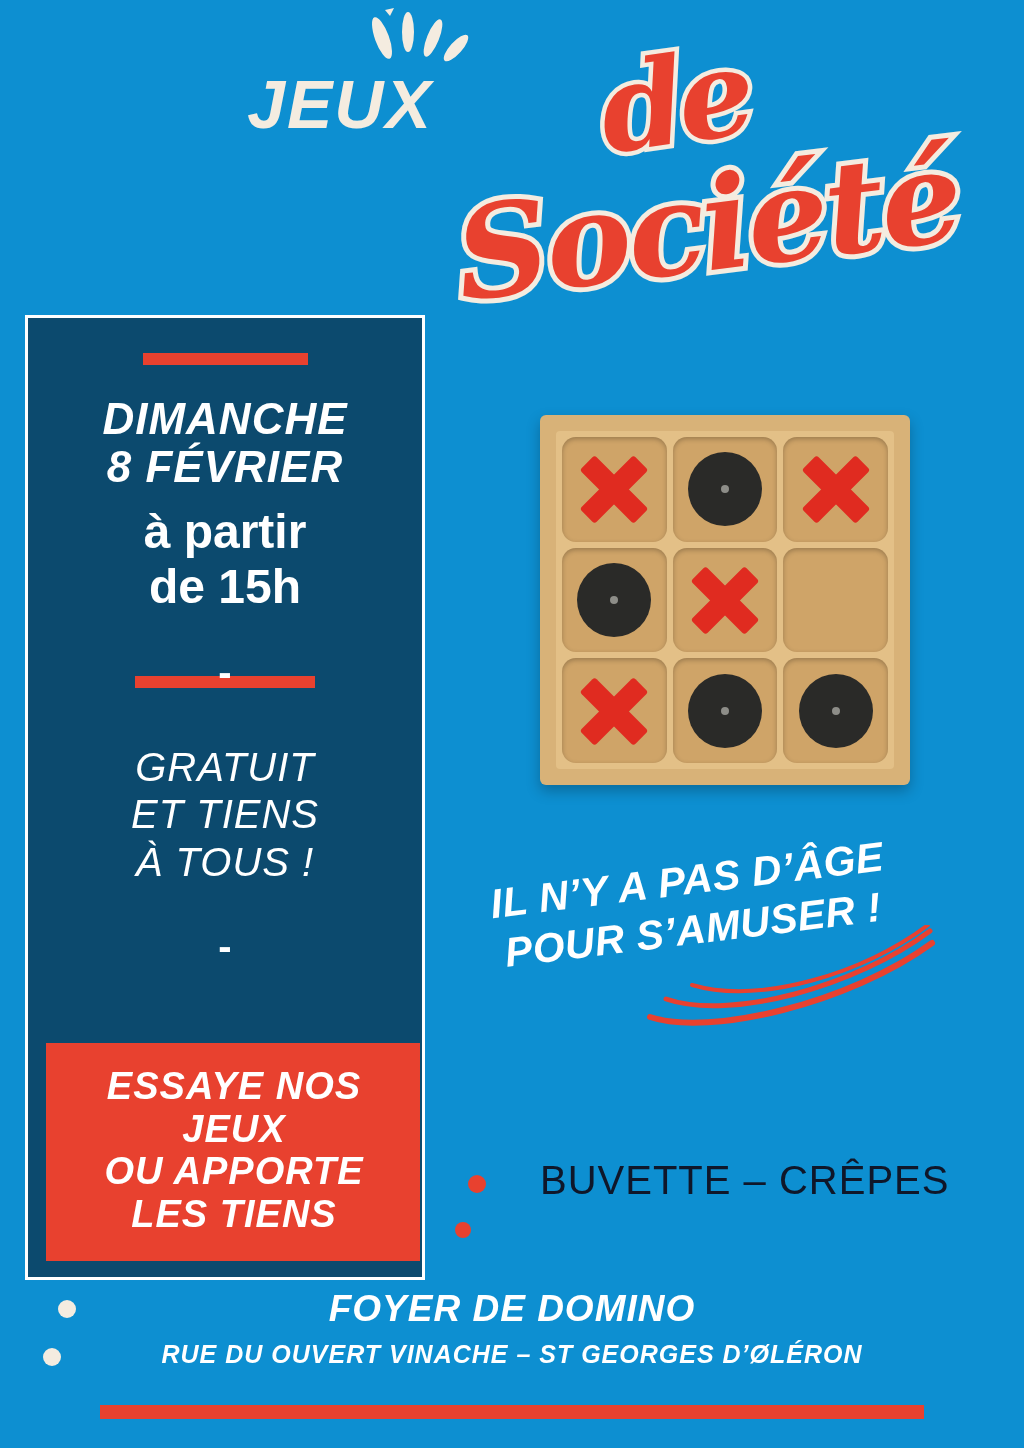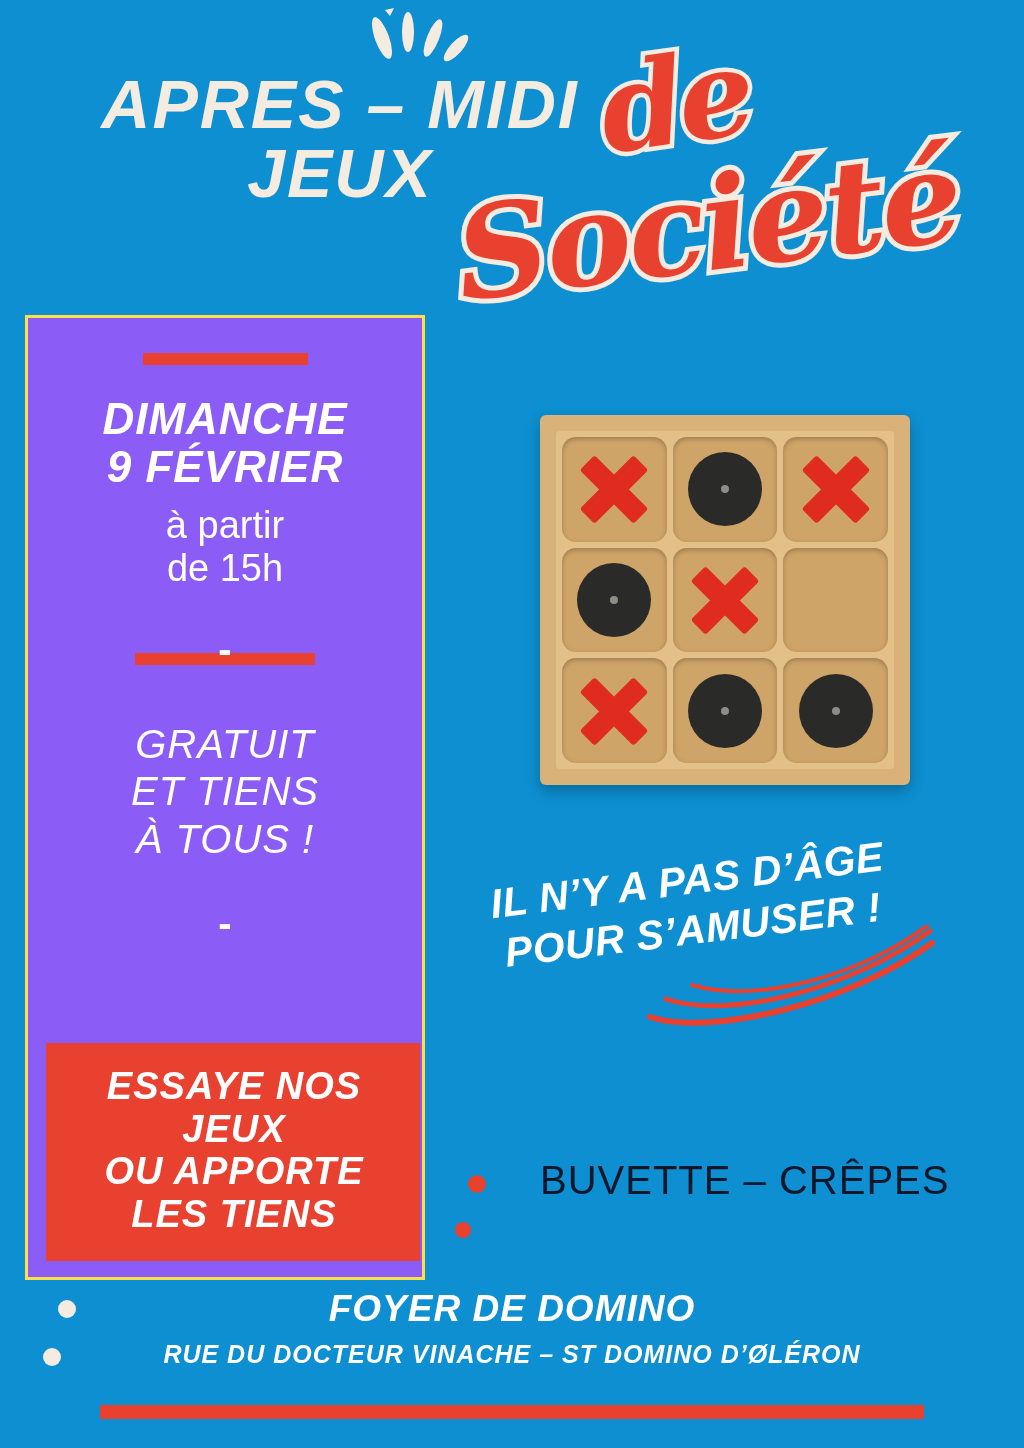--- a/index.html
+++ b/index.html
@@ -76,22 +76,22 @@
     white-space: nowrap;
   }
 
   
   .info-panel {
     position: absolute;
     left: 25px;
     top: 315px;
     width: 400px;
     height: 965px;
-    background: #8b5cf6;
-    border: 3px solid #fde047;
+    background: #0c4a6e;
+    border: 3px solid #ffffff;
     box-sizing: border-box;
   }
   .rule-red {
     width: 165px;
     height: 12px;
     background: #e8412f;
     margin: 35px auto 0 auto;
   }
   .date-block {
     margin-top: 30px;
@@ -100,23 +100,23 @@
     font-style: italic;
     font-weight: bold;
     font-size: 44px;
     line-height: 1.1;
     letter-spacing: 1px;
   }
   .time-block {
     margin-top: 12px;
     text-align: center;
     color: #ffffff;
-    font-size: 38px;
+    font-size: 48px;
     line-height: 1.15;
-    font-weight: normal;
+    font-weight: bold;
     font-style: normal;
   }
   .dash-rule {
     position: relative;
     margin: 62px auto 0 auto;
     width: 180px;
     height: 12px;
     background: #e8412f;
   }
   .dash-rule span {
@@ -323,33 +323,32 @@
 
   <svg class="sparkle" viewBox="0 0 150 60">
     <path d="M60 8 L55 2 L64 0 Z" fill="#f4ece0"></path>
     <ellipse cx="52" cy="30" rx="7" ry="22" transform="rotate(-20 52 30)" fill="#f4ece0"></ellipse>
     <ellipse cx="78" cy="24" rx="6" ry="20" transform="rotate(0 78 24)" fill="#f4ece0"></ellipse>
     <ellipse cx="103" cy="30" rx="6" ry="20" transform="rotate(22 103 30)" fill="#f4ece0"></ellipse>
     <ellipse cx="126" cy="40" rx="6" ry="17" transform="rotate(42 126 40)" fill="#f4ece0"></ellipse>
   </svg>
 
   <div class="title-main">
-    <span class="title-line1">APRES – MIDI</span>
     <span class="title-line2">JEUX</span>
   </div>
 
   <div class="script-de">de</div>
   <div class="script-societe">Société</div>
 
   <div class="info-panel">
     <div class="rule-red"></div>
 
     <div class="date-block">
       <div>DIMANCHE</div>
-      <div>9 FÉVRIER</div>
+      <div>8 FÉVRIER</div>
     </div>
 
     <div class="time-block">
       <div>à partir</div>
       <div>de 15h</div>
     </div>
 
     <div class="dash-rule">
       <span>-</span>
     </div>
@@ -411,16 +410,16 @@
     <path d="M52 60 C120 80 225 48 288 0" stroke="#e8412f" stroke-width="4" fill="none" stroke-linecap="round"></path>
   </svg>
 
   <div class="dot d1"></div>
   <div class="buvette">BUVETTE – CRÊPES</div>
   <div class="dot d2"></div>
   <div class="dot w1"></div>
   <div class="dot w2"></div>
 
   <div class="venue">FOYER DE DOMINO</div>
-  <div class="address">RUE DU DOCTEUR VINACHE – ST DOMINO D’ØLÉRON</div>
+  <div class="address">RUE DU OUVERT VINACHE – ST GEORGES D’ØLÉRON</div>
   <div class="footer-rule"></div>
 
 </div>
 
 </body></html>

